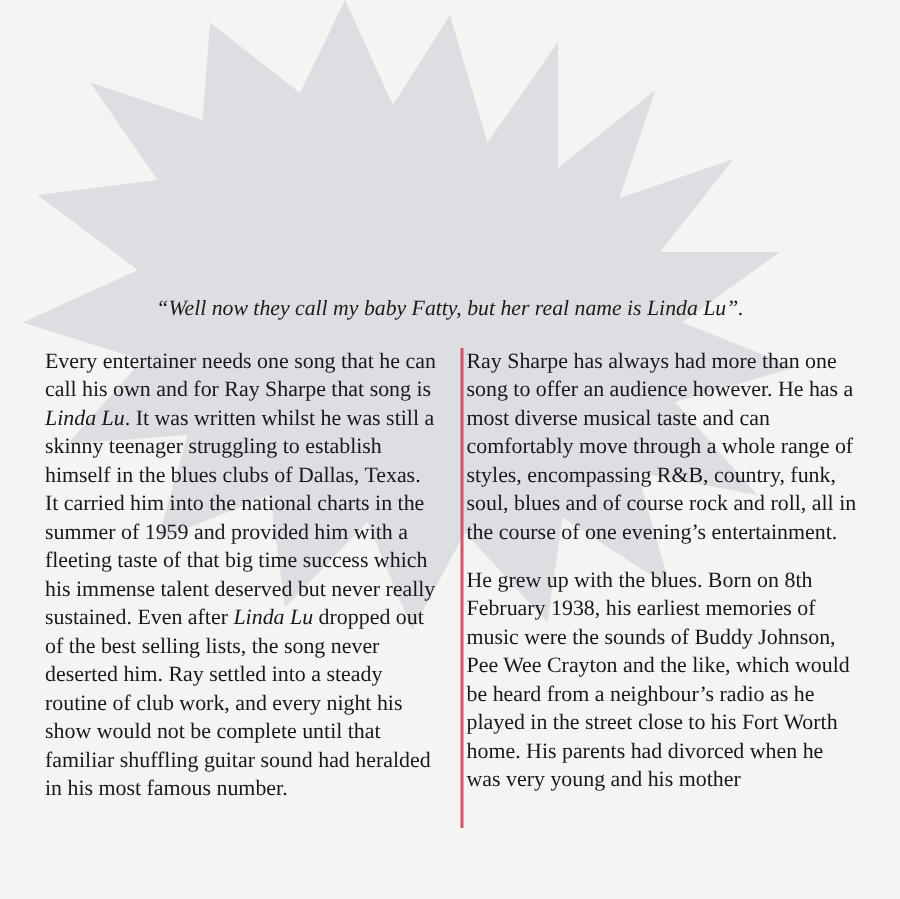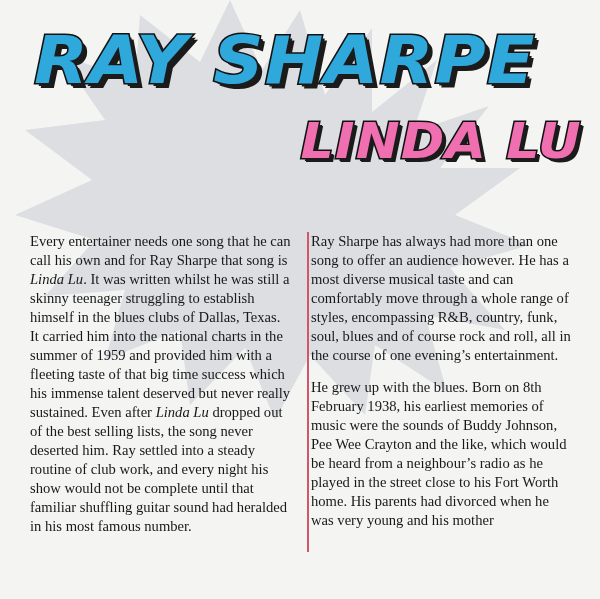--- a/index.html
+++ b/index.html
@@ -129,25 +129,22 @@
 <body>
 
 <div class="page">
 
   <div class="burst-wrap">
     <svg width="600" height="420" viewBox="0 0 600 420" aria-hidden="true">
       <polygon fill="#dcdee2" points="300,10 325,95 372,28 372,112 437,60 413,132 489,106 440,168 520,168 455,215 530,245 450,268 505,330 425,315 447,392 375,345 365,415 310,355 275,420 245,348 190,405 180,330 105,360 125,290 45,296 95,240 15,215 92,180 25,130 105,120 60,55 135,80 140,15 200,62 230,0 262,70"></polygon>
     </svg>
   </div>
 
-  <div class="title-block">
-    <div class="title-main">RAY SHARPE</div>
-    <div class="title-sub">LINDA LU</div>
-  </div>
 
+  <div class="quote">“Well now they call my baby Fatty, but her real name is Linda Lu”.</div>
 
   <div class="columns">
     <div class="col left" id="col-left">
         <p><span>Every entertainer needs one song that he can call his own and for Ray Sharpe that song is </span><em>Linda Lu</em><span>. It was written whilst he was still a skinny teenager struggling to establish himself in the blues clubs of Dallas, Texas. It carried him into the national charts in the summer of 1959 and provided him with a fleeting taste of that big time success which his immense talent deserved but never really sustained. Even after </span><em>Linda Lu</em><span> dropped out of the best selling lists, the song never deserted him. Ray settled into a steady routine of club work, and every night his show would not be complete until that familiar shuffling guitar sound had heralded in his most famous number.</span></p>
       </div>
     <div class="col right" id="col-right">
         <p><span>Ray Sharpe has always had more than one song to offer an audience however. He has a most diverse musical taste and can comfortably move through a whole range of styles, encompassing R&amp;B, country, funk, soul, blues and of course rock and roll, all in the course of one evening’s entertainment.</span></p>
         <p><span>He grew up with the blues. Born on 8th February 1938, his earliest memories of music were the sounds of Buddy Johnson, Pee Wee Crayton and the like, which would be heard from a neighbour’s radio as he played in the street close to his Fort Worth home. His parents had divorced when he was very young and his mother</span></p>
       </div>
   </div>

